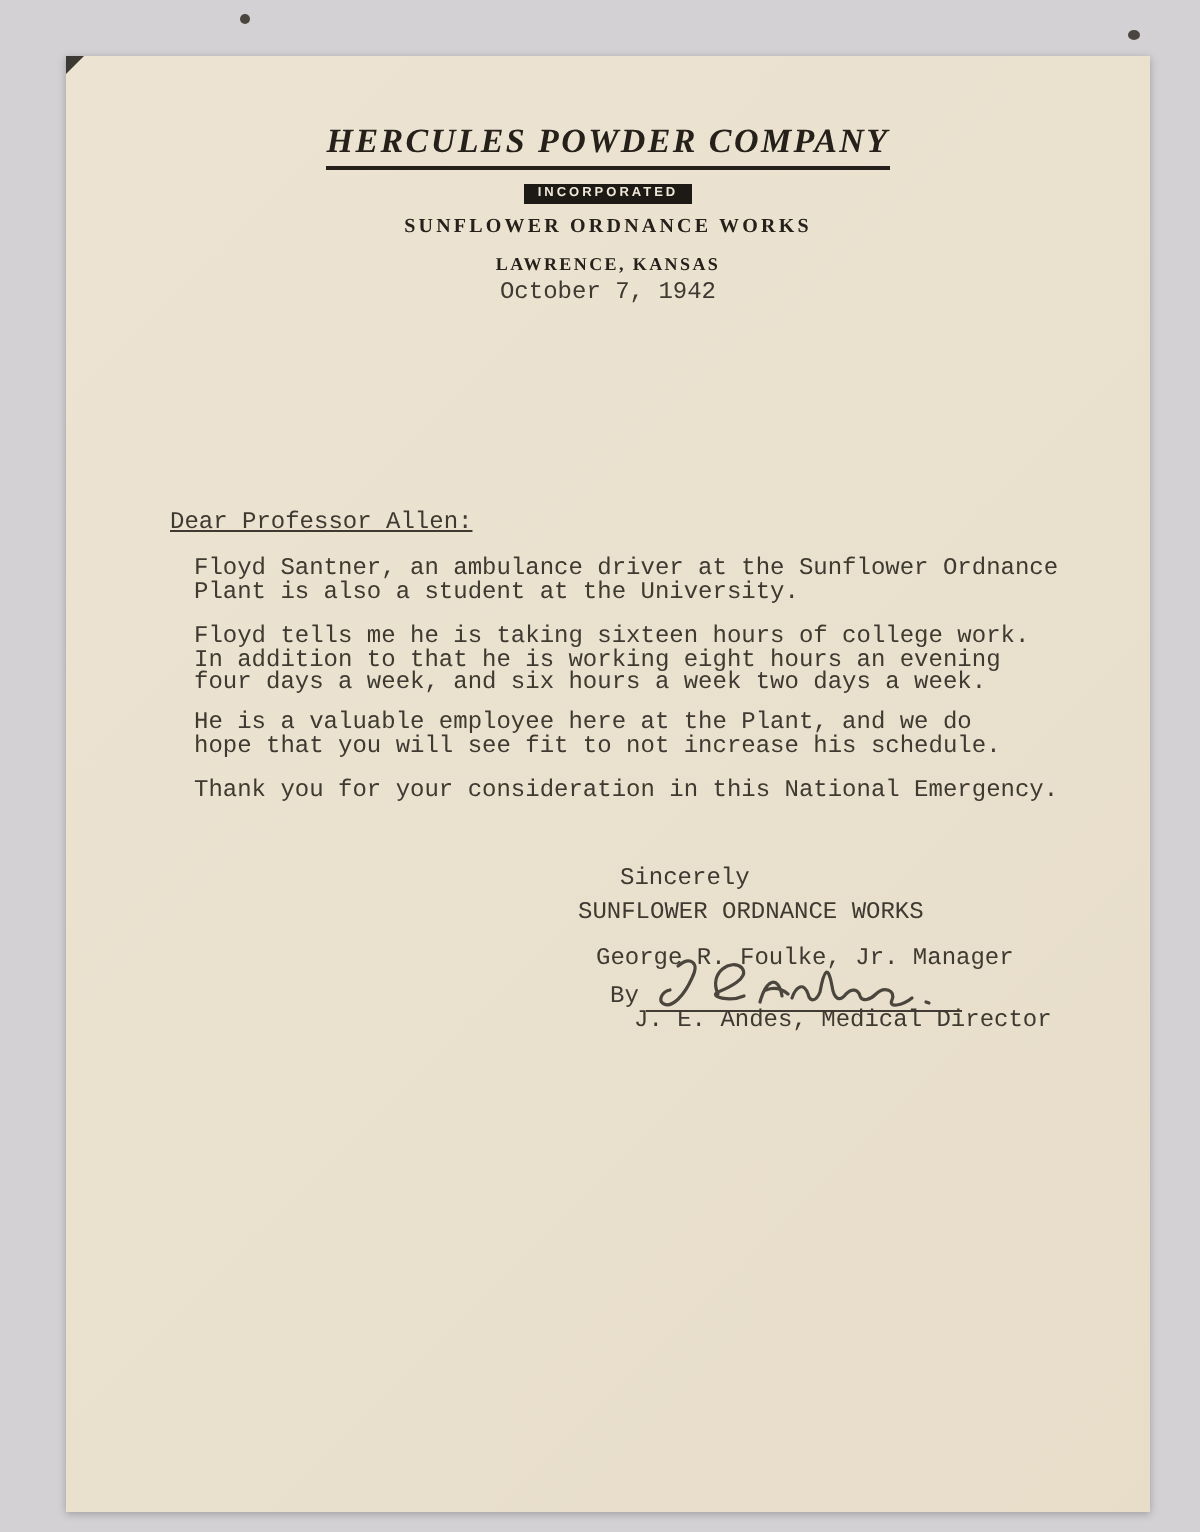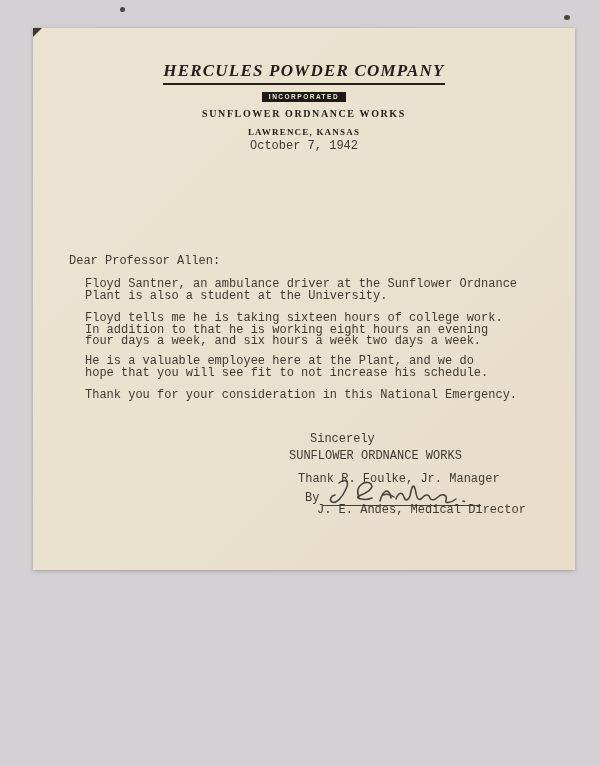--- a/index.html
+++ b/index.html
@@ -15,21 +15,21 @@
     font-family: "Liberation Mono", "DejaVu Sans Mono", monospace;
     position: relative;
     overflow: hidden;
   }
   .speck { position: absolute; background: #4a463f; border-radius: 50%; }
   .speck1 { left: 120px; top: 7px; width: 5px; height: 5px; }
   .speck2 { left: 564px; top: 15px; width: 6px; height: 5px; }
   .paper {
     position: absolute;
     left: 33px; top: 28px;
-    width: 542px; height: 542px;
+    width: 542px; height: 728px;
     background: linear-gradient(135deg, #ece3d2 0%, var(--paper) 40%, #e7ddc9 100%);
     box-shadow: 0 1px 4px rgba(0,0,0,0.25);
     padding-left: 21px;
   }
   .corner-mark {
     position: absolute; left: 0; top: 0;
     width: 0; height: 0;
     border-top: 9px solid #3c3832;
     border-right: 9px solid transparent;
   }
@@ -73,22 +73,22 @@
     letter-spacing: 1.2px;
   }
   .date {
     position: absolute; top: 113px; left: 0; right: 0;
     text-align: center;
     font-size: 11px;
     color: var(--ink);
   }
   .typed { font-size: 12px; line-height: 11.5px; color: var(--ink); white-space: pre-line; }
   .recipient { position: absolute; top: 185px; left: 52px; }
-  .salutation { position: absolute; top: 228px; left: 36px; }
-  .para { position: absolute; left: 52px; width: 440px; }
+  .salutation { position: absolute; top: 228px; left: 52px; text-decoration: underline; }
+  .para { position: absolute; left: 64px; width: 440px; }
   .p1 { top: 251px; }
   .p2 { top: 285px; }
   .p3 { top: 328px; }
   .p4 { top: 362px; }
   .closing { position: absolute; top: 386px; left: 277px; margin-top: 20px; }
   .org-block { position: absolute; top: 411px; left: 256px; }
   .org-block .manager { margin-left: 9px; }
   .by-line {
     position: absolute; top: 452px; left: 272px;
     display: flex; align-items: flex-end;
@@ -137,21 +137,21 @@
 In addition to that he is working eight hours an evening
 four days a week, and six hours a week two days a week.</p>
   <p class="para p3 typed">He is a valuable employee here at the Plant, and we do
 hope that you will see fit to not increase his schedule.</p>
   <p class="para p4 typed">Thank you for your consideration in this National Emergency.</p>
 
   <div class="closing typed">Sincerely</div>
 
   <div class="org-block typed">
     <div>SUNFLOWER ORDNANCE WORKS</div>
-    <div class="manager">Thank R. Foulke, Jr. Manager</div>
+    <div class="manager">George R. Foulke, Jr. Manager</div>
   </div>
 
   <div class="by-line typed">
     <span class="by">By</span>
     <span class="sig-rule">
       <svg class="sig-svg" viewBox="0 0 150 34" role="img" aria-label="J E Andes">
         <g fill="none" stroke="#35302a" stroke-width="1.6" stroke-linecap="round" opacity="0.88">
           <path d="M16,8 C22,3 27,6 23,14 C19,23 13,29 9,27 C6,25.5 7.5,21 12,20"></path>
           <path d="M36,22 C31,11 43,4 48,9 C52,14 41,19 36,21 C31,23.5 42,26 49,23"></path>
           <path d="M57,26 C60,15 66,12 68,23 M60,20 C64,18.5 68,19.5 71,22"></path>

